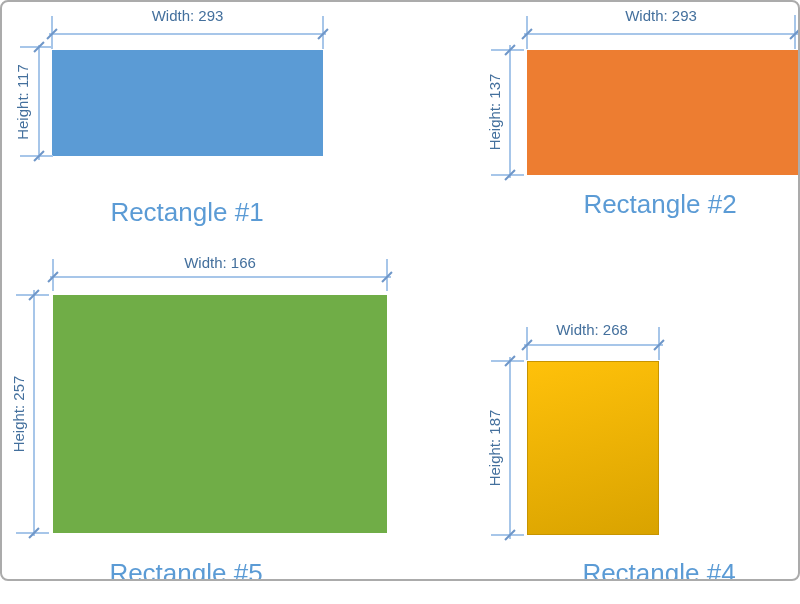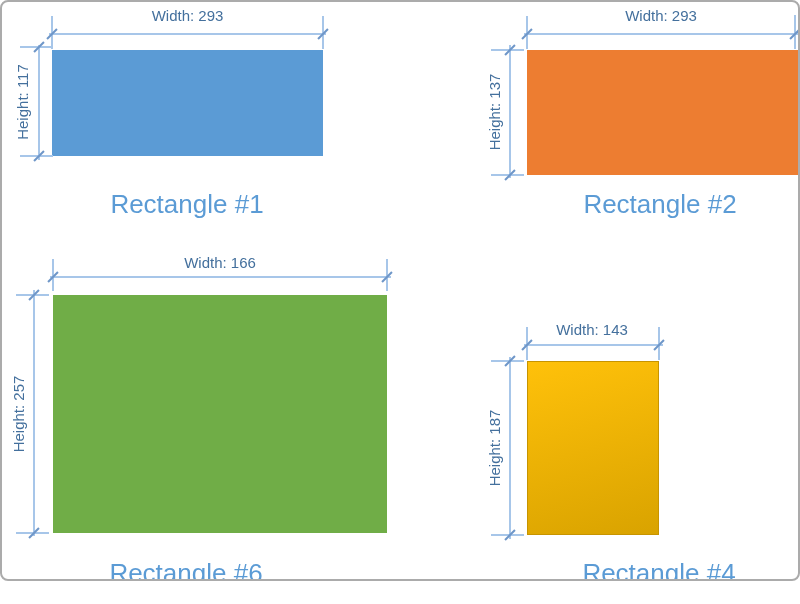--- a/index.html
+++ b/index.html
@@ -44,21 +44,21 @@
     <div class="tick" style="left:50px;top:32px;"></div>
     <div class="tick" style="left:321px;top:32px;"></div>
     <div class="dimtext" style="left:110px;top:5px;width:151px;">Width: 293</div>
 
     <div class="vline" style="left:36.3px;top:43px;height:115px;"></div>
     <div class="hline" style="left:18px;top:44.4px;width:33px;"></div>
     <div class="hline" style="left:18px;top:153.4px;width:33px;"></div>
     <div class="tick" style="left:37px;top:45px;"></div>
     <div class="tick" style="left:37px;top:154px;"></div>
     <div class="vdimtext" style="left:21px;top:100px;">Height: 117</div>
-    <div class="caption" style="left:35px;top:187px;width:300px;text-align:center;">Rectangle #1</div>
+    <div class="caption" style="left:35px;top:195px;width:300px;text-align:center;">Rectangle #1</div>
   </div>
 
   <div>
     <div class="rect fill-orange" style="left:525px;top:48px;width:275px;height:125px;"></div>
 
     <div class="hline" style="left:522px;top:31.3px;width:274px;"></div>
     <div class="vline" style="left:524.4px;top:14px;height:33px;"></div>
     <div class="vline" style="left:792.4px;top:13px;height:34px;"></div>
     <div class="tick" style="left:525px;top:32px;"></div>
     <div class="tick" style="left:793px;top:32px;"></div>
@@ -82,32 +82,32 @@
     <div class="tick" style="left:51px;top:275px;"></div>
     <div class="tick" style="left:385px;top:275px;"></div>
     <div class="dimtext" style="left:143px;top:252px;width:150px;">Width: 166</div>
 
     <div class="vline" style="left:31.4px;top:288px;height:246px;"></div>
     <div class="hline" style="left:14px;top:292.4px;width:33px;"></div>
     <div class="hline" style="left:14px;top:530.4px;width:33px;"></div>
     <div class="tick" style="left:32px;top:293px;"></div>
     <div class="tick" style="left:32px;top:531px;"></div>
     <div class="vdimtext" style="left:17px;top:412px;">Height: 257</div>
-    <div class="caption" style="left:34px;top:556px;width:300px;">Rectangle #6</div>
+    <div class="caption" style="left:34px;top:556px;width:300px;">Rectangle #5</div>
   </div>
 
   <div>
     <div class="rect fill-gold" style="left:525px;top:359px;width:132px;height:174px;"></div>
 
     <div class="hline" style="left:522px;top:342.3px;width:139px;"></div>
     <div class="vline" style="left:524.4px;top:325px;height:33px;"></div>
     <div class="vline" style="left:656.4px;top:325px;height:33px;"></div>
     <div class="tick" style="left:525px;top:343px;"></div>
     <div class="tick" style="left:657px;top:343px;"></div>
-    <div class="dimtext" style="left:515px;top:319px;width:150px;">Width: 143</div>
+    <div class="dimtext" style="left:515px;top:319px;width:150px;">Width: 268</div>
 
     <div class="vline" style="left:507.4px;top:355px;height:182px;"></div>
     <div class="hline" style="left:489px;top:358.4px;width:33px;"></div>
     <div class="hline" style="left:489px;top:532.4px;width:33px;"></div>
     <div class="tick" style="left:508px;top:359px;"></div>
     <div class="tick" style="left:508px;top:533px;"></div>
     <div class="vdimtext" style="left:493px;top:446px;">Height: 187</div>
     <div class="caption" style="left:507px;top:556px;width:300px;">Rectangle #4</div>
   </div>
 

